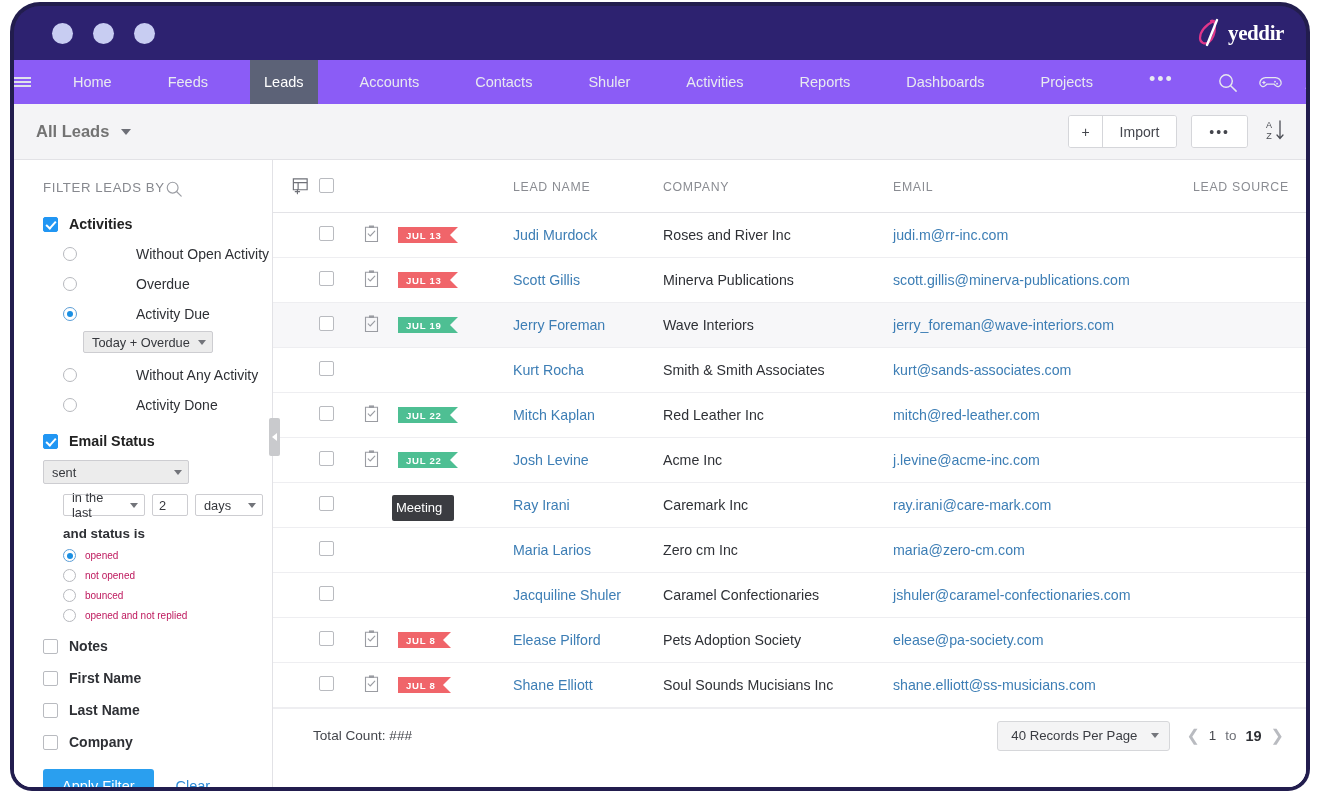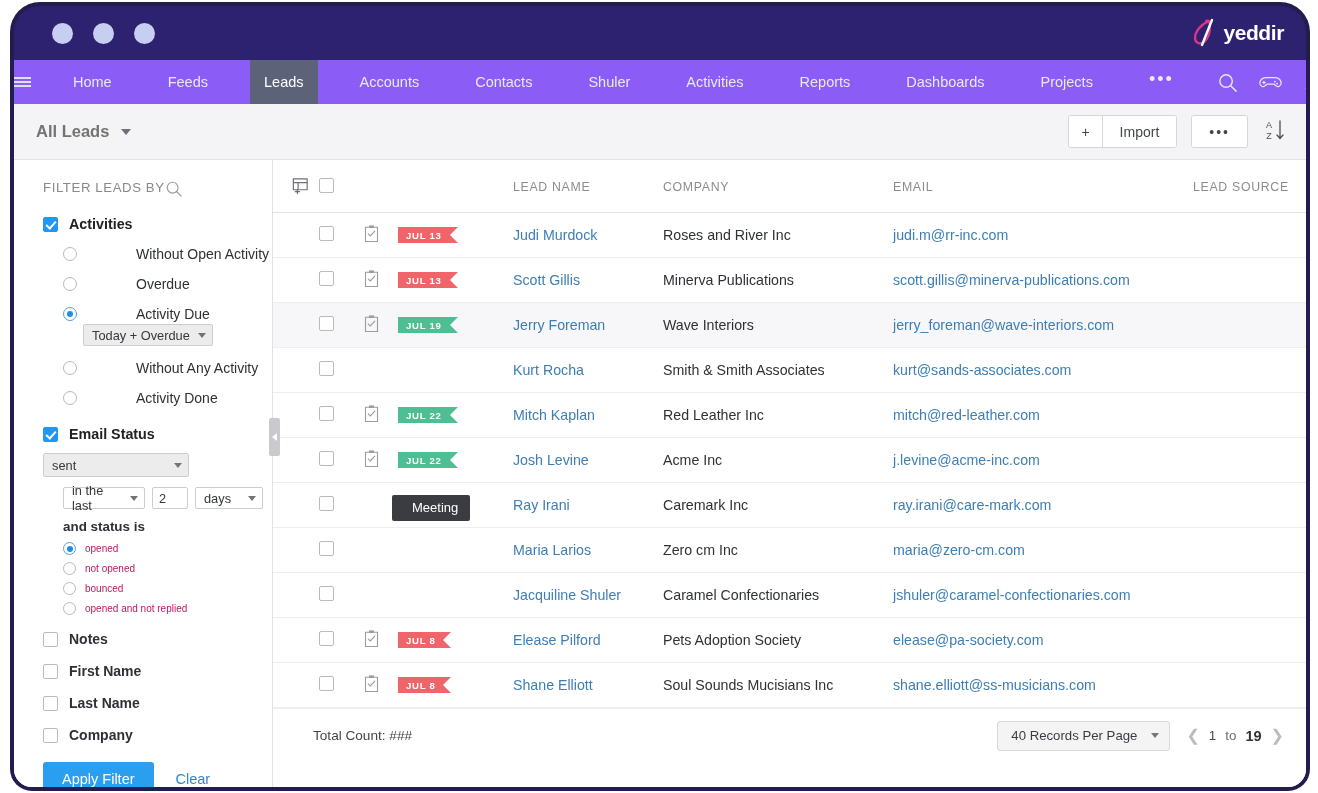--- a/index.html
+++ b/index.html
@@ -29,20 +29,21 @@
   .dots { position: absolute; left: 38px; top: 17px; display: flex; gap: 20px; }
   .dot { width: 21px; height: 21px; border-radius: 50%; background: #c8cdf2; }
   #logo {
     position: absolute; right: 22px; top: 10px;
     display: flex; align-items: center; gap: 2px;
   }
   #logo .mark { width: 34px; height: 34px; }
   #logo .wordmark {
     color: #ffffff; font-size: 21px; font-weight: bold;
     letter-spacing: -0.4px;
+    font-family: Liberation Serif, serif;
   }
   
   #navbar {
     height: 44px; background: #8b5cf6;
     display: flex; align-items: stretch;
     position: relative;
     gap: 28px;
   }
   #hamburger {
     width: 42px; display: flex; align-items: center; justify-content: center;
@@ -200,21 +201,21 @@
   .flag.green { background: #4ebf93; }
   .flag:after {
     content: ""; position: absolute; right: 0; top: 0;
     border-top: 8px solid transparent; border-bottom: 8px solid transparent;
     border-right: 8px solid #ffffff;
   }
   tr.hl .flag:after { border-right-color: #f7f7f9; }
   #tooltip {
     position: absolute; left: 378px; top: 335px; z-index: 20;
     background: #3b3c41; color: #fff; font-size: 13px;
-    padding: 5px 12px 6px 20px; border-radius: 2px;
+    padding: 5px 12px 6px 4px; border-radius: 2px;
   }
   
   .grid-icon { width: 19px; height: 19px; }
   
   #footer {
     height: 54px; display: flex; align-items: center; padding: 0 22px 0 40px;
     background: #fff; border-top: 1px solid #eeeef1;
   }
   #total-count { font-size: 13.6px; color: #44464c; }
   #footer-right { margin-left: auto; display: flex; align-items: center; gap: 16px; }
@@ -380,21 +381,21 @@
             <span class="lbl">Activities</span>
           </div>
           <div class="f-row indent">
             <span class="radio"></span>
             <span class="lbl">Without Open Activity</span>
           </div>
           <div class="f-row indent">
             <span class="radio"></span>
             <span class="lbl">Overdue</span>
           </div>
-          <div class="f-row indent" style="margin-bottom:2px">
+          <div class="f-row indent" style="margin-bottom:9px">
             <span class="radio on"></span>
             <span class="lbl">Activity Due</span>
           </div>
           <div style="padding-left:40px;margin-bottom:14px">
             <span class="sel">
               <span>Today + Overdue</span>
               <span class="cr"></span>
             </span>
           </div>
           <div class="f-row indent">

